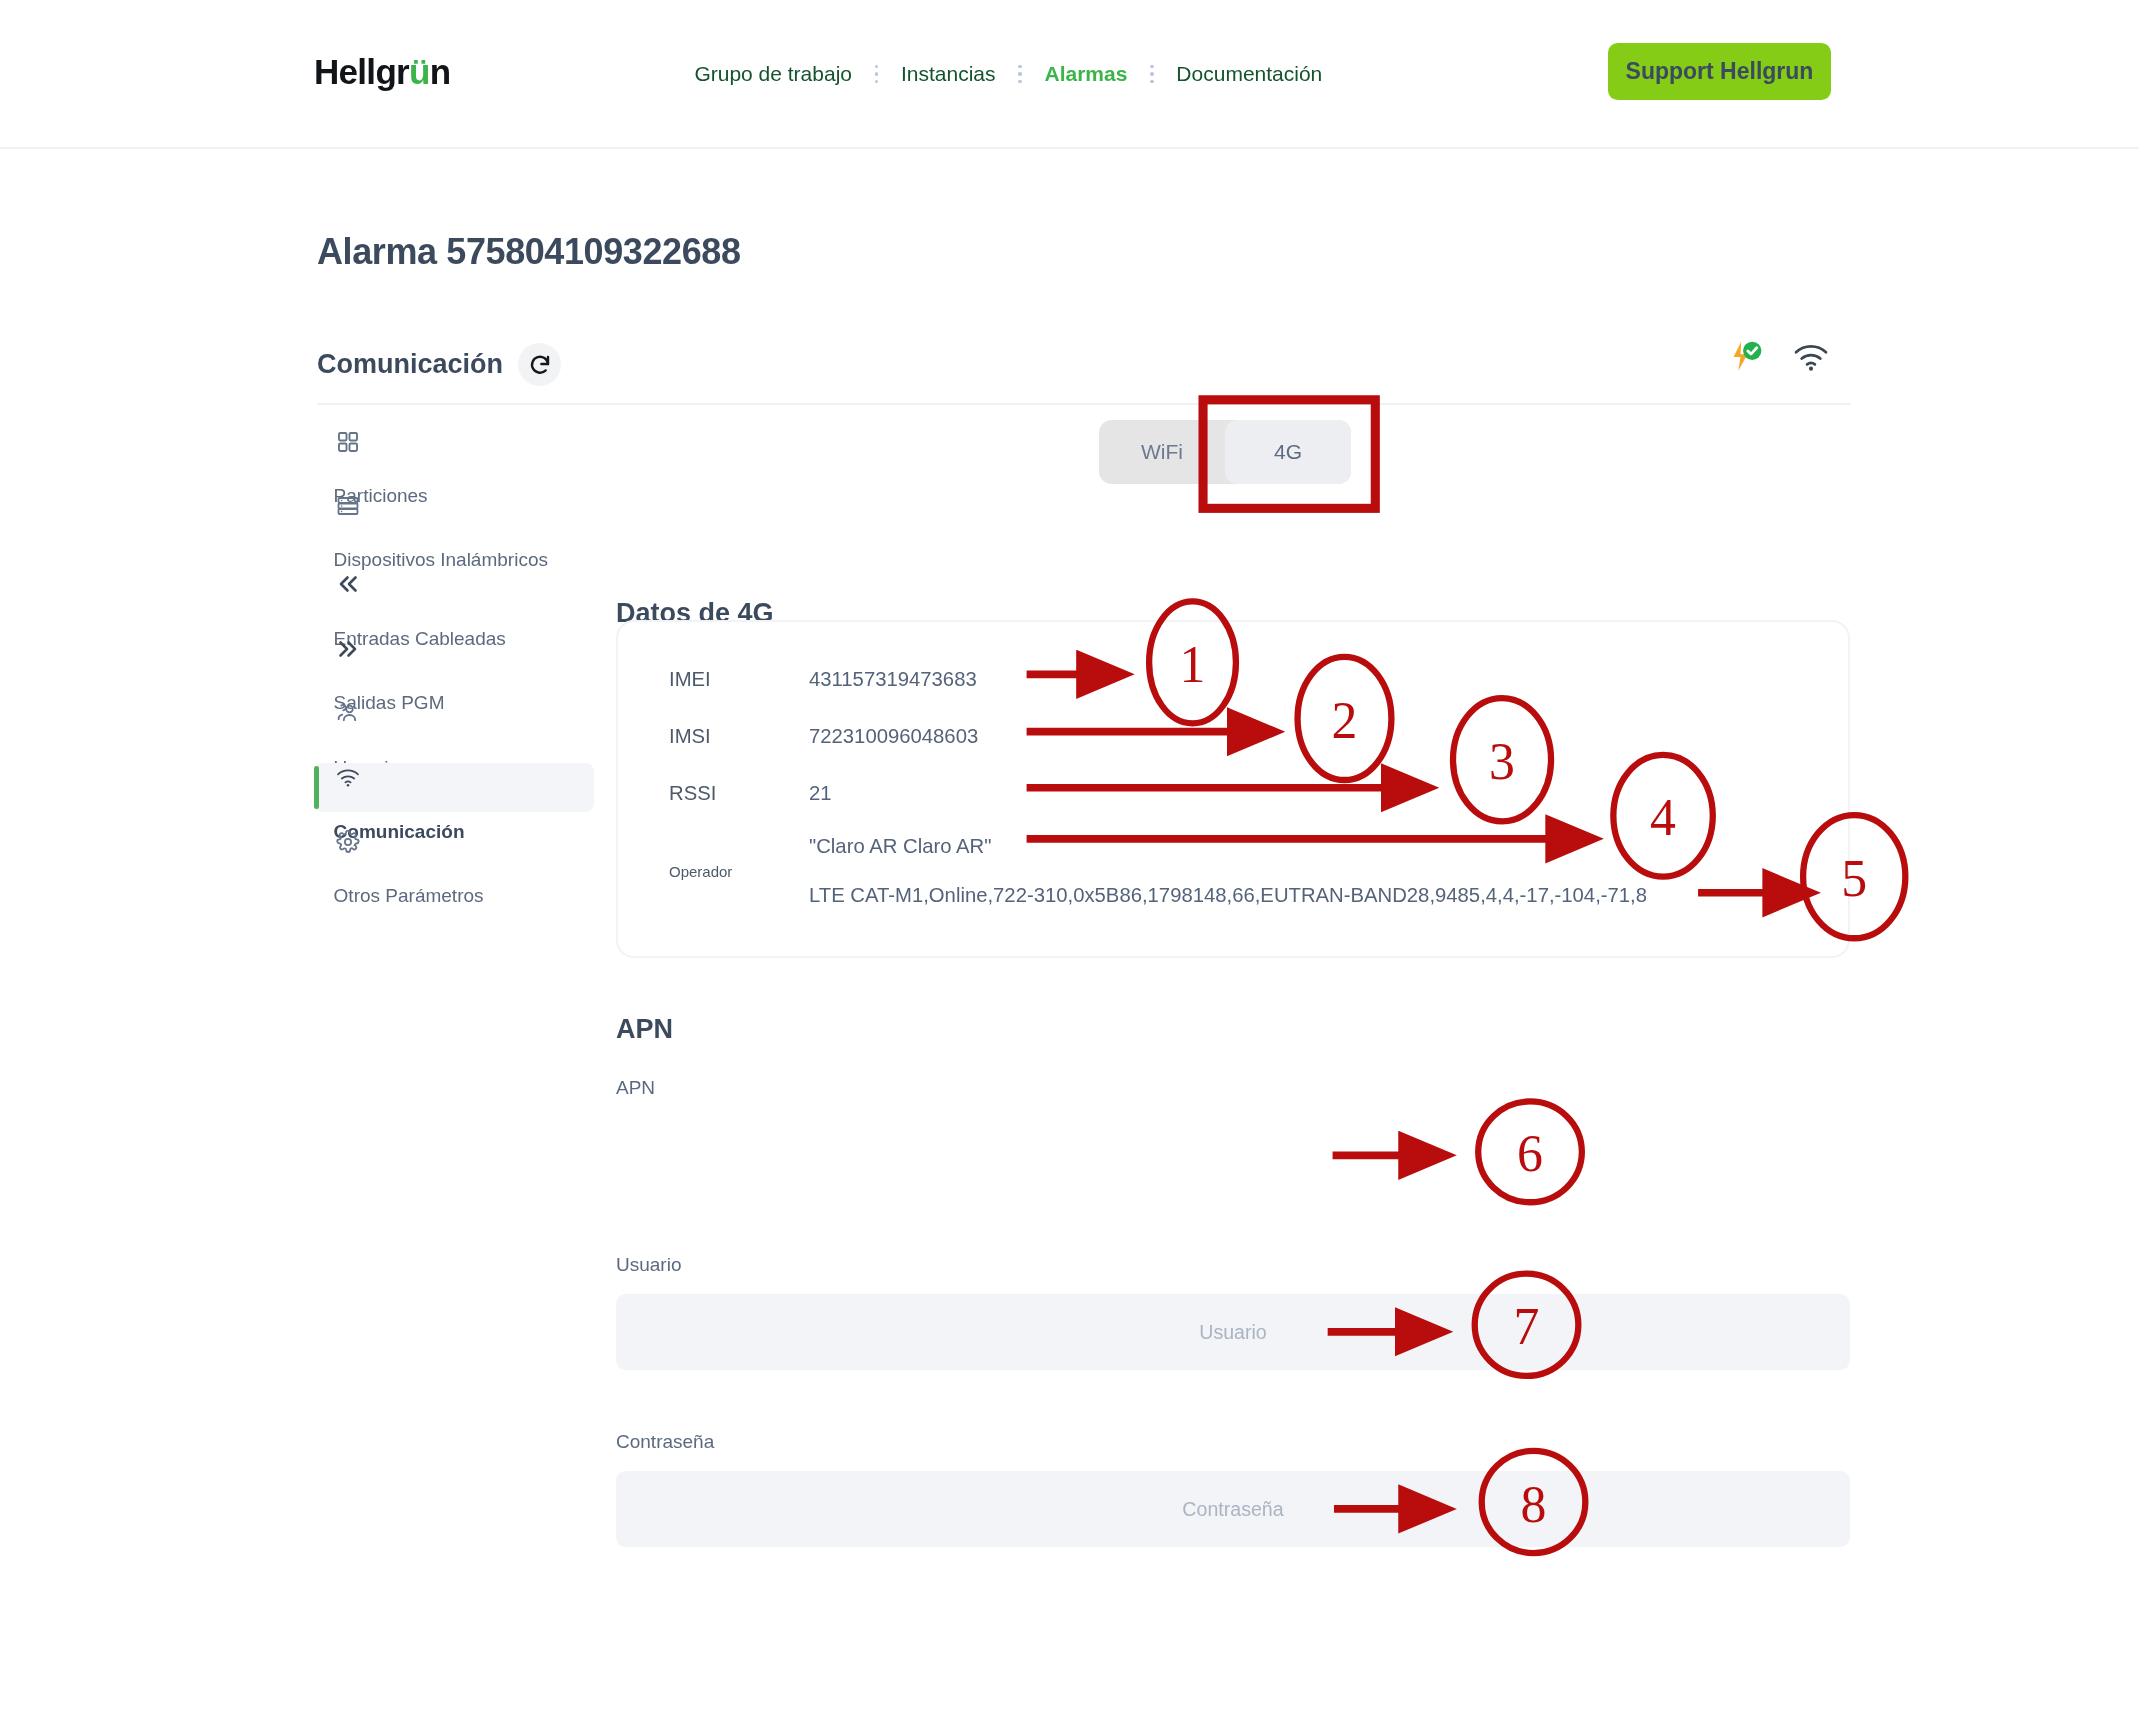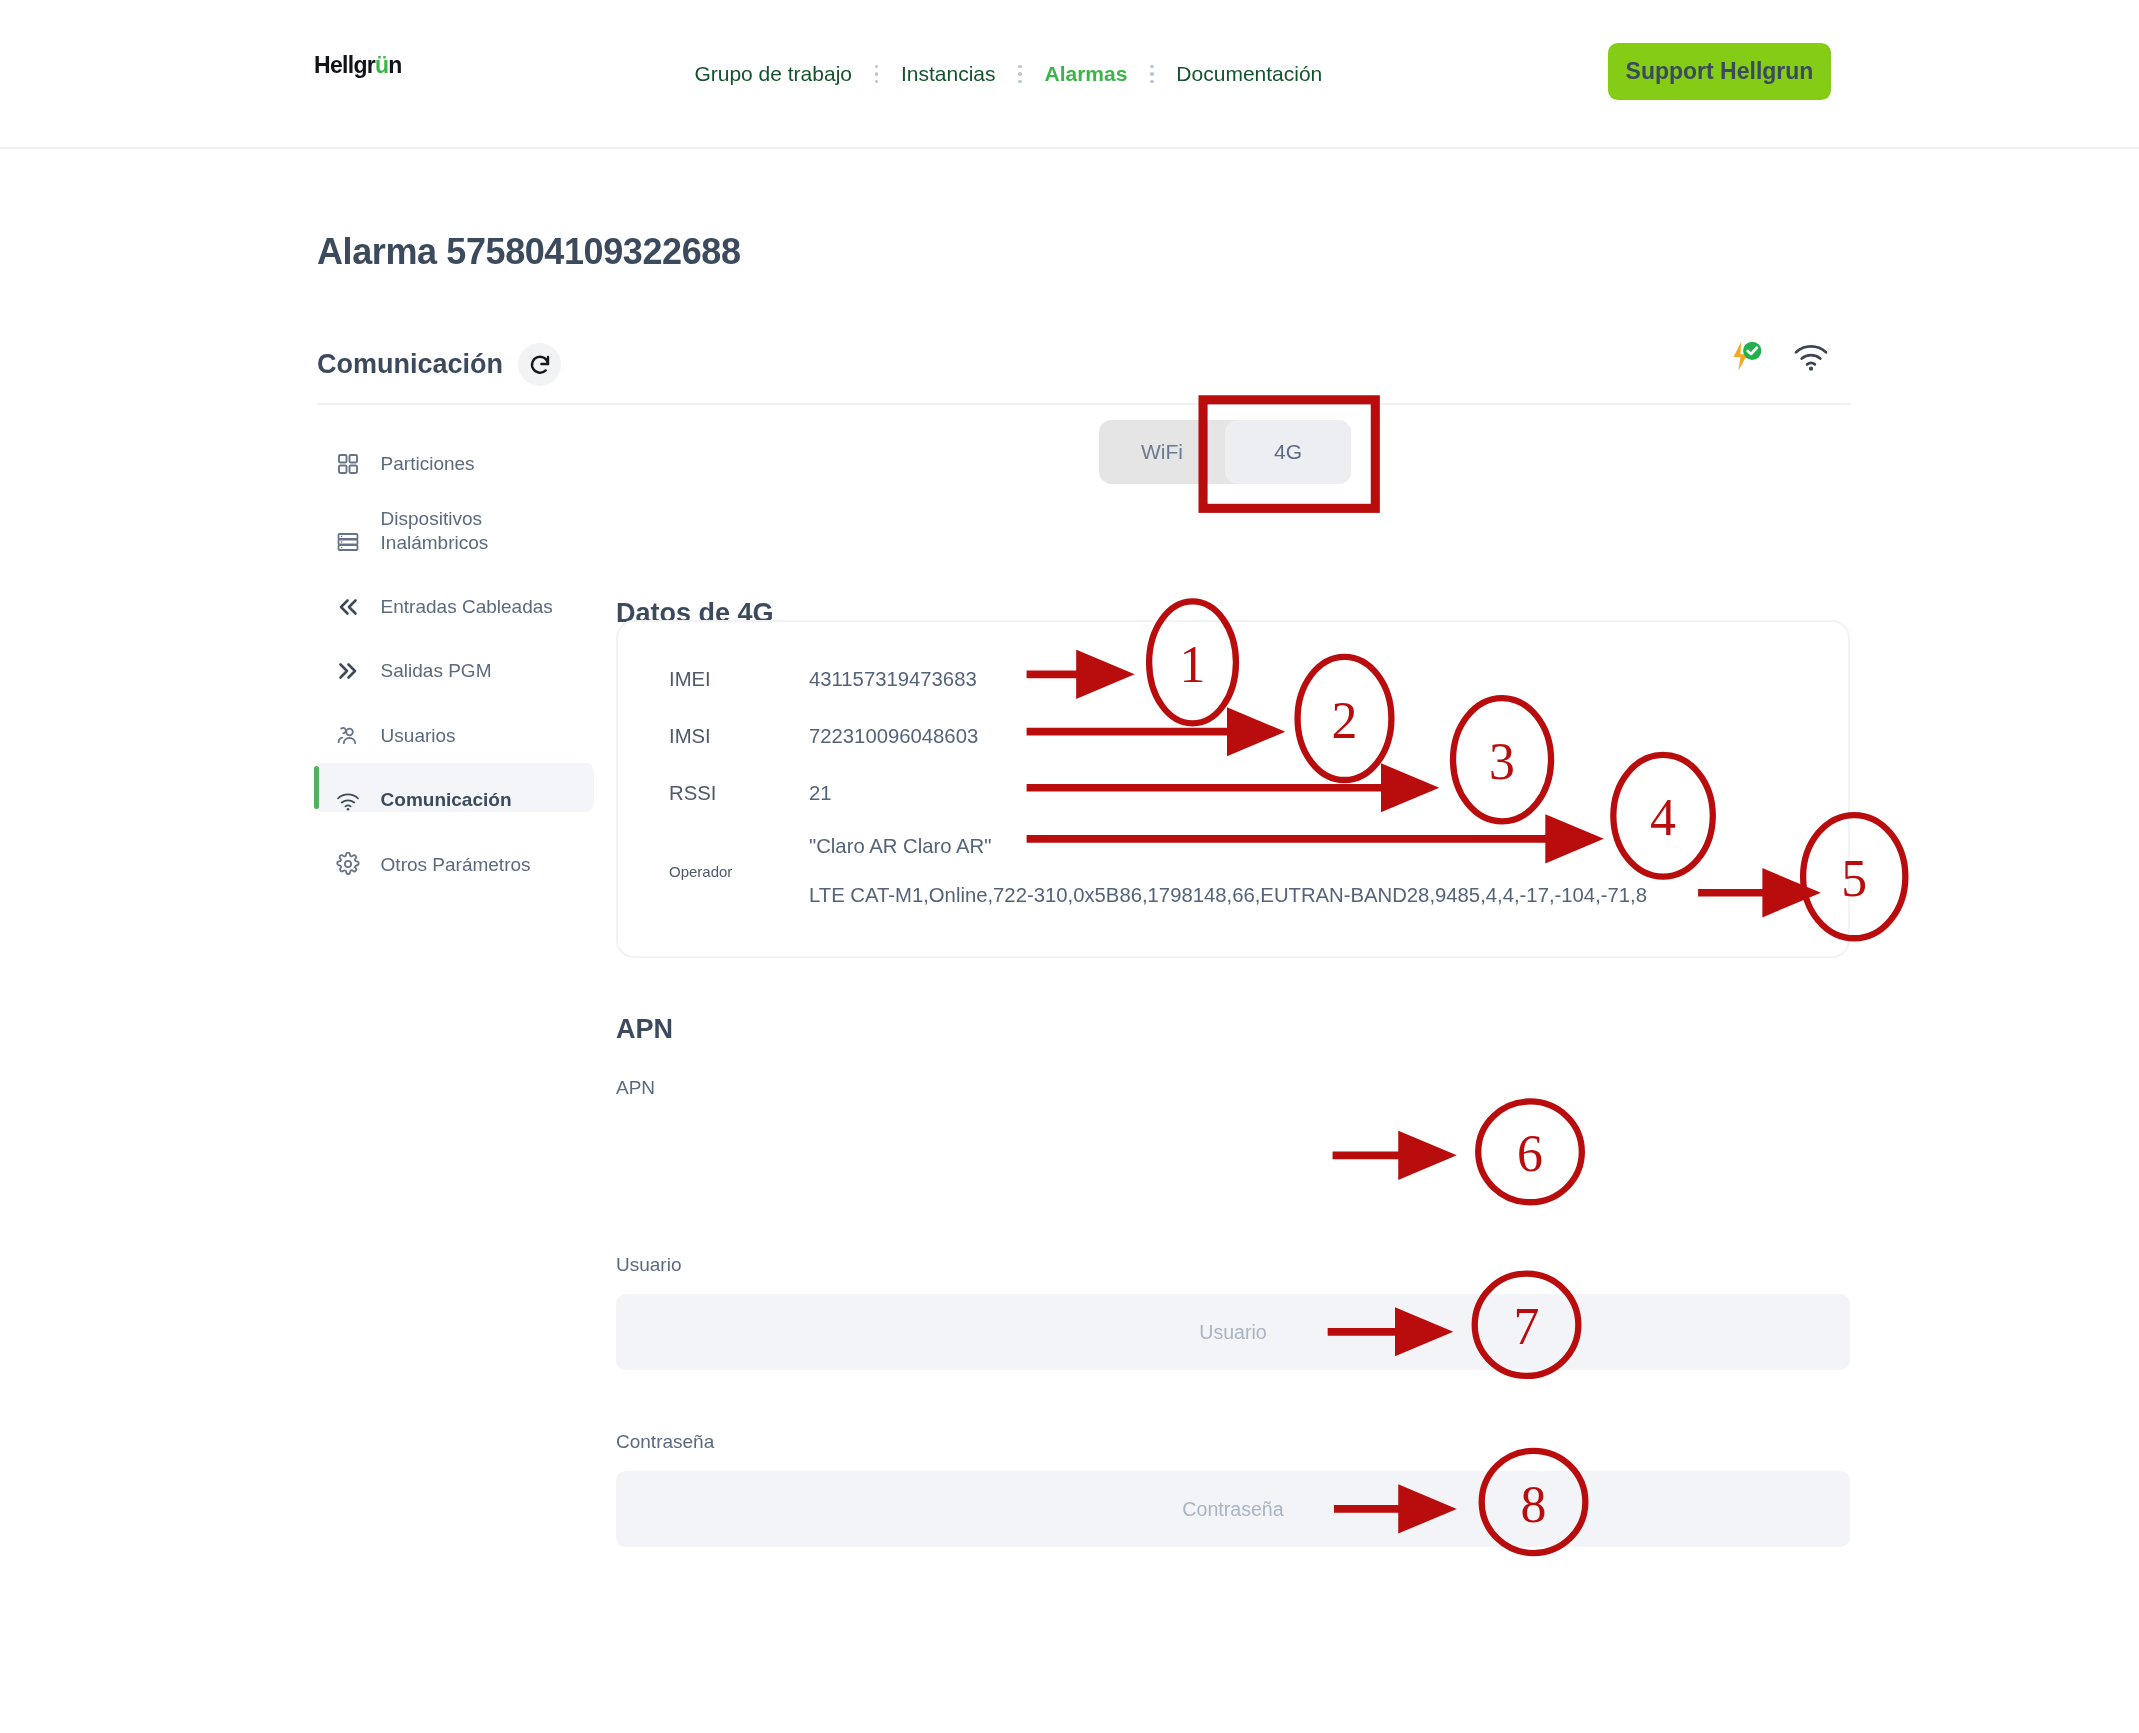--- a/index.html
+++ b/index.html
@@ -12,21 +12,21 @@
   }
   #root { position: relative; width: 2140px; height: 1733px; }
 
   
   .topbar {
     position: absolute; left: 0; top: 0; width: 2140px; height: 149px;
     background: #fff; border-bottom: 2.1px solid #eef1f7;
   }
   .logo {
     position: absolute; left: 314px; top: 52px;
-    font-size: 23px; font-weight: 700; letter-spacing: -0.7px; color: #111418;
+    font-size: 35px; font-weight: 700; letter-spacing: -0.7px; color: #111418;
   }
   .logo .umlaut { color: #3cb44a; }
 
   .nav { position: absolute; left: 672px; top: 62px; display: flex; align-items: center; gap: 0; }
   .nav-link {
     font-size: 21px; color: #14532d; padding: 0 22.4px; white-space: nowrap;
     cursor: pointer; font-weight: 400;
   }
   .nav-link.active { color: #3cb44a; font-weight: 700; }
   .nav-sep {
@@ -60,23 +60,24 @@
     border: none; display: flex; align-items: center; justify-content: center; cursor: pointer;
   }
   .status-icons { position: absolute; left: 1728px; top: 339px; display: flex; align-items: center; gap: 29px; }
   .divider-main {
     position: absolute; left: 317px; top: 403px; width: 1534px; height: 2.1px; background: #eef1f7;
   }
 
   
   .sidebar { position: absolute; left: 314px; top: 427px; width: 280px; }
   .side-item {
-    position: relative; display: flex; align-items: flex-end; gap: 18px;
+    position: relative; display: flex; align-items: flex-start; gap: 28px;
     height: 49px; padding-left: 19.6px; border-radius: 8.4px; cursor: pointer;
     margin-bottom: 15.4px;
+    flex-direction: column;
   }
   .side-item .ico { width: 29px; display: flex; align-items: center; justify-content: center; flex: 0 0 29px; }
   .side-item .lbl { font-size: 19px; color: #5c6a7e; line-height: 1.25; }
   .side-item.active { background: #f3f5f8; }
   .side-item.active .lbl { color: #3c4a5e; font-weight: 700; }
   .side-item.active::before {
     content: ""; position: absolute; left: 0; top: 2.8px; bottom: 2.8px; width: 4.9px;
     background: #52b15f; border-radius: 2.8px;
   }
   .side-item.two-line { height: 63px; }

